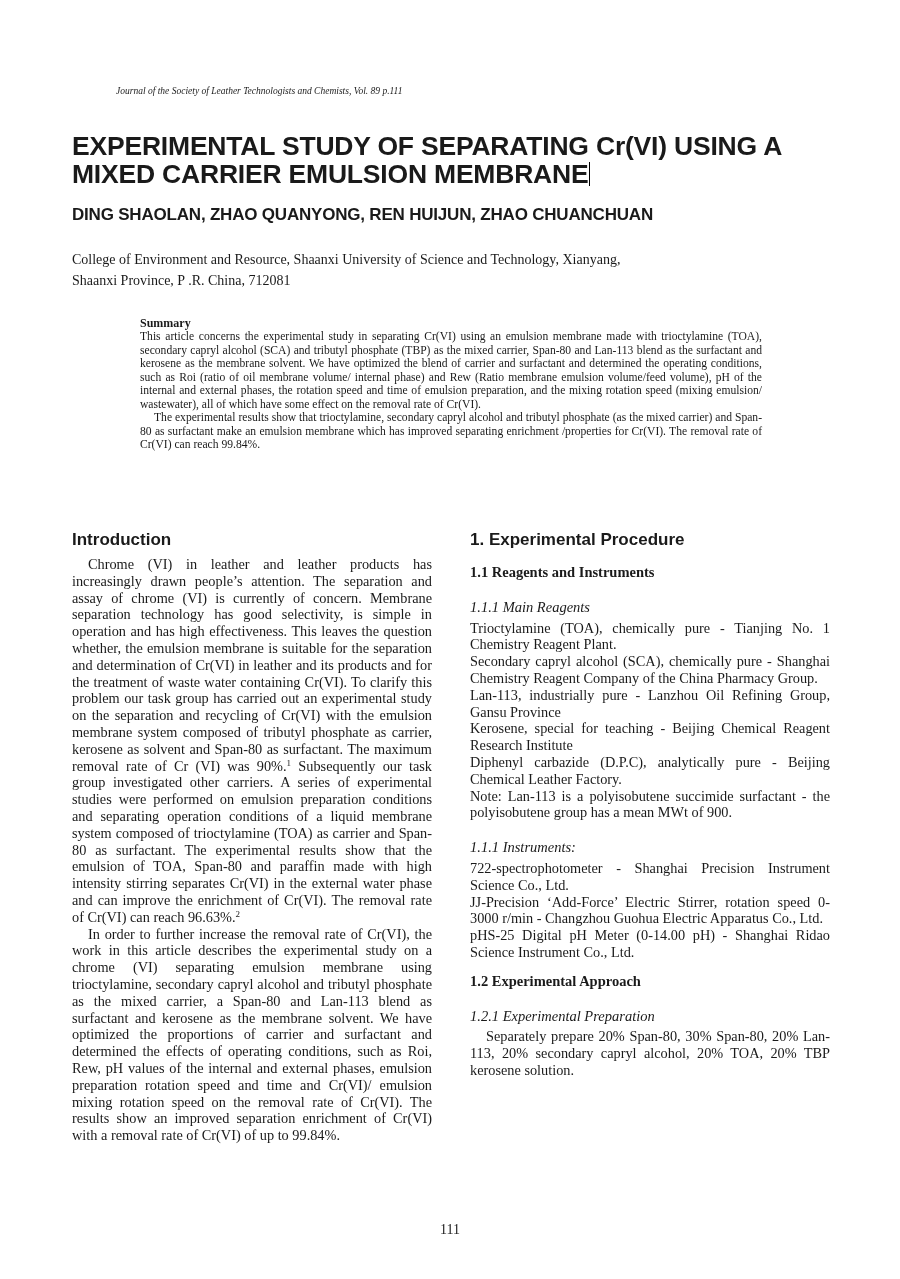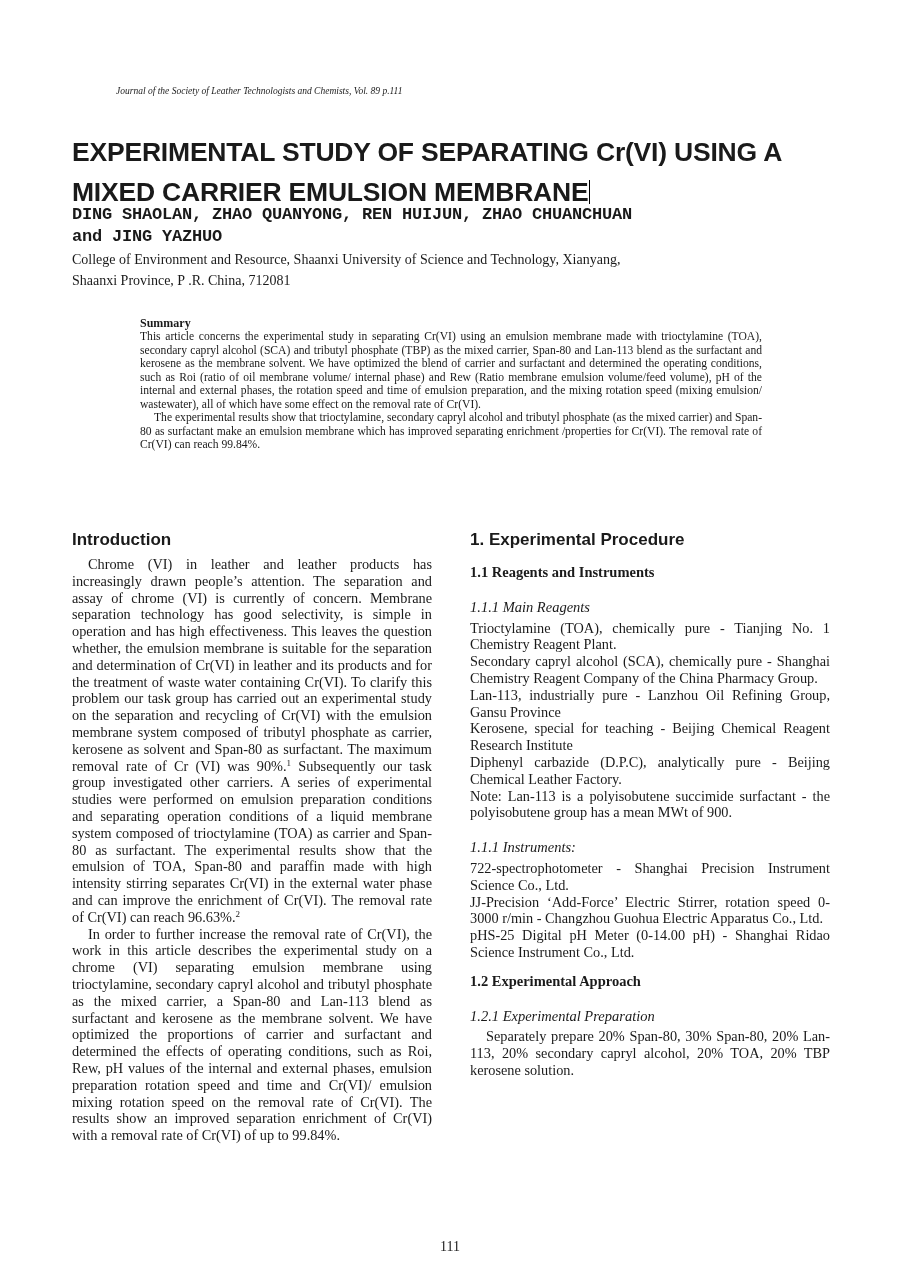--- a/index.html
+++ b/index.html
@@ -1,48 +1,47 @@
 <!DOCTYPE html>
 <html><head>
 <meta charset="utf-8">
 <style>
   html, body { margin: 0; padding: 0; background: #ffffff; }
   body { width: 900px; height: 1279px; position: relative; overflow: hidden; color: #1a1a1a; }
   .abs { position: absolute; }
   .journal { left: 72px; top: 86px; font-family: "Liberation Serif", serif; font-style: italic; font-size: 9.5px; color: #222; margin-left: 44px; }
-  .title { left: 72px; top: 132px; width: 780px; font-family: "Liberation Sans", sans-serif; font-weight: bold; font-size: 26.5px; line-height: 40px; letter-spacing: -0.2px; color: #1a1a1a; }
+  .title { left: 72px; top: 132px; width: 780px; font-family: "Liberation Sans", sans-serif; font-weight: bold; font-size: 26.5px; line-height: 28px; letter-spacing: -0.2px; color: #1a1a1a; }
   .title .caret { display: inline-block; width: 1px; height: 24px; background: #000; vertical-align: -3px; margin-left: 1px; }
-  .authors { left: 72px; top: 204px; width: 700px; font-family: Liberation Mono, monospace; font-weight: bold; font-size: 17px; line-height: 22px; letter-spacing: -0.2px; }
+  .authors { left: 72px; top: 204px; width: 700px; font-family: Liberation Sans, sans-serif; font-weight: bold; font-size: 17px; line-height: 22px; letter-spacing: -0.2px; }
   .affil { left: 72px; top: 249px; width: 700px; font-family: "Liberation Serif", serif; font-size: 14px; line-height: 21px; }
   .summary { left: 140px; top: 316px; width: 622px; font-family: "Liberation Serif", serif; font-size: 11.6px; line-height: 13.5px; }
   .summary h4 { margin: 0; font-weight: bold; font-size: 12px; line-height: 14px; }
   .summary p { margin: 0; text-align: justify; }
   .summary p.indent { text-indent: 14px; }
   .col { top: 530px; width: 360px; font-family: "Liberation Serif", serif; font-size: 14.3px; line-height: 16.8px; }
   .col-left { left: 72px; }
   .col-right { left: 470px; }
   .h-sans { font-family: "Liberation Sans", sans-serif; font-weight: bold; font-size: 17px; line-height: 20px; margin: 0 0 6px 0; }
   .col p { margin: 0; text-align: justify; }
   .col p.indent { text-indent: 16px; }
   .h-serif-b { font-weight: bold; font-size: 14.5px; margin: 14px 0 18px 0; }
   .h-serif-i { font-style: italic; font-size: 14.5px; margin: 0 0 4px 0; }
   .gap { height: 18px; }
   sup { font-size: 9px; vertical-align: 5px; line-height: 0; }
-  .pagenum { left: 0; width: 900px; top: 1222px; text-align: center; font-family: "Liberation Serif", serif; font-size: 14px; margin-top: 17px; }
+  .pagenum { left: 0; width: 900px; top: 1222px; text-align: center; font-family: "Liberation Serif", serif; font-size: 14px; }
 </style>
 </head>
 <body>
 
 <div class="abs journal">Journal of the Society of Leather Technologists and Chemists, Vol. 89 p.111</div>
 
 <div class="abs title"><span>EXPERIMENTAL STUDY OF SEPARATING Cr(VI) USING A MIXED CARRIER EMULSION MEMBRANE</span><span class="caret"></span></div>
 
 <div class="abs authors">
   <div>DING SHAOLAN, ZHAO QUANYONG, REN HUIJUN, ZHAO CHUANCHUAN</div>
-  <div>and JING YAZHUO</div>
 </div>
 
 <div class="abs affil">
   <div>College of Environment and Resource, Shaanxi University of Science and Technology, Xianyang,</div>
   <div>Shaanxi Province, P .R. China, 712081</div>
 </div>
 
 <div class="abs summary">
   <h4>Summary</h4>
   <p>This article concerns the experimental study in separating Cr(VI) using an emulsion membrane made with trioctylamine (TOA), secondary capryl alcohol (SCA) and tributyl phosphate (TBP) as the mixed carrier, Span-80 and Lan-113 blend as the surfactant and kerosene as the membrane solvent. We have optimized the blend of carrier and surfactant and determined the operating conditions, such as Roi (ratio of oil membrane volume/ internal phase) and Rew (Ratio membrane emulsion volume/feed volume), pH of the internal and external phases, the rotation speed and time of emulsion preparation, and the mixing rotation speed (mixing emulsion/ wastewater), all of which have some effect on the removal rate of Cr(VI).</p>

